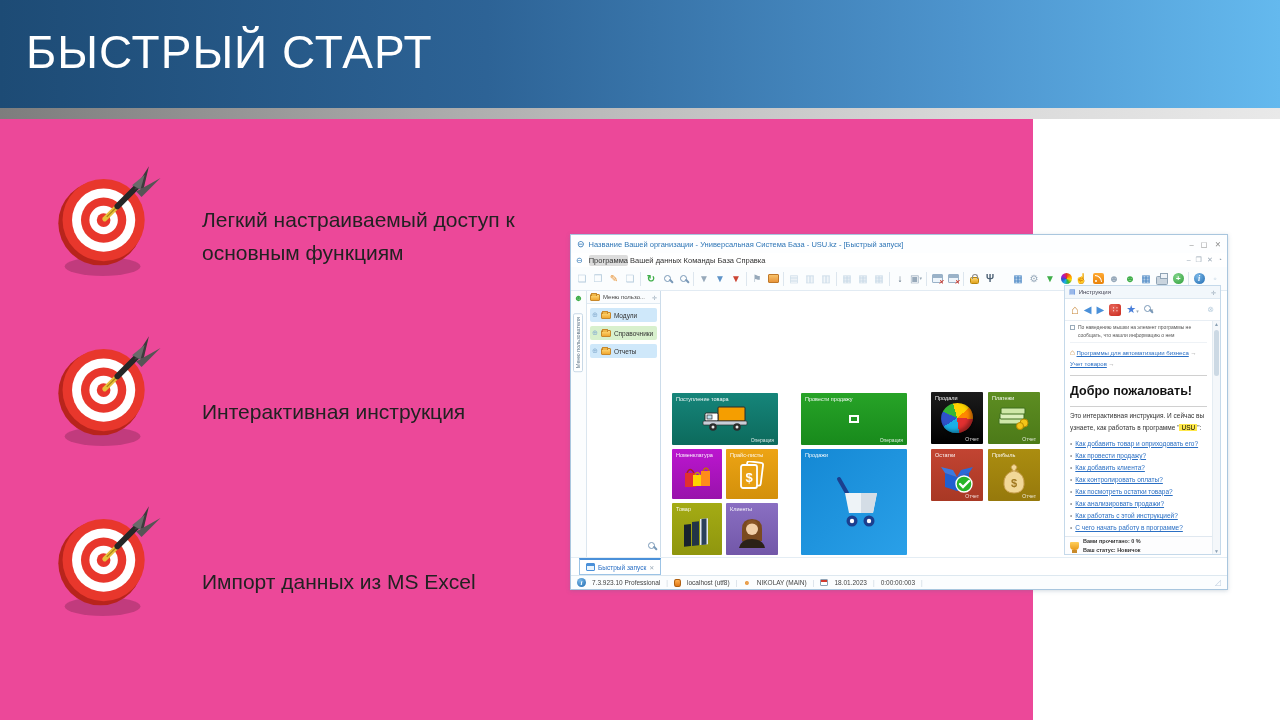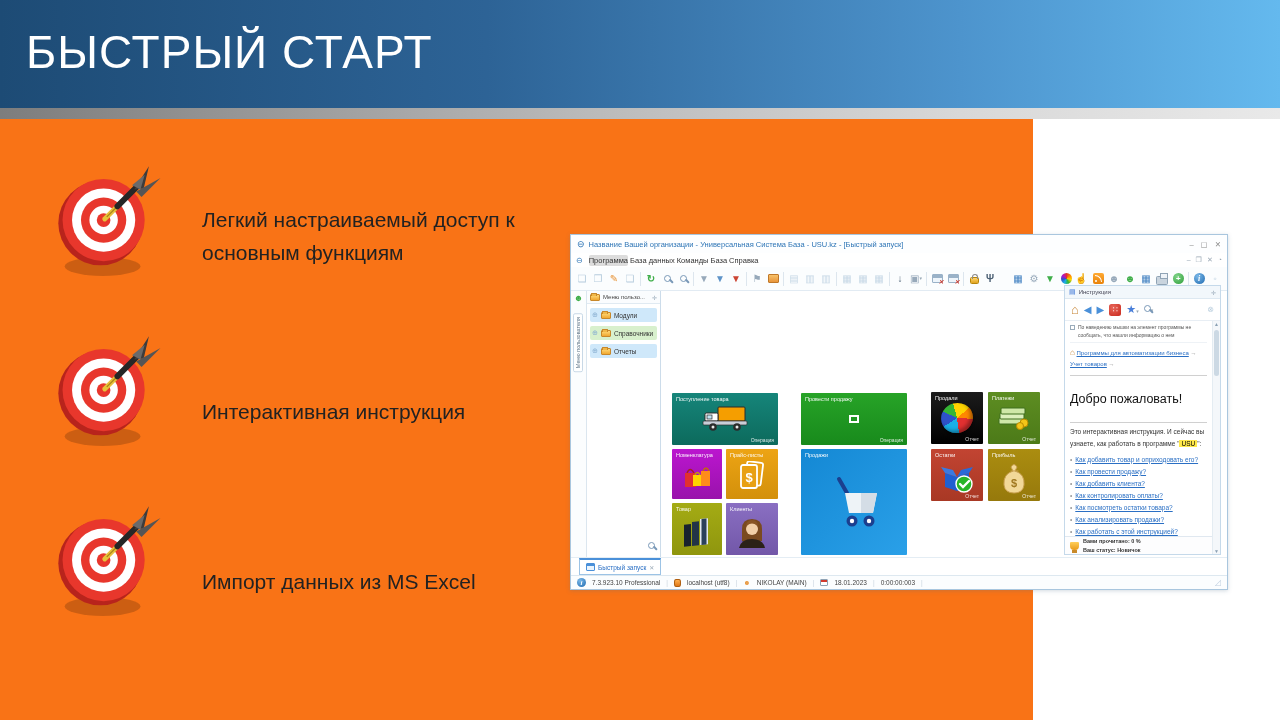--- a/index.html
+++ b/index.html
@@ -1,18 +1,18 @@
 <!DOCTYPE html>
 <html><head>
 <meta charset="utf-8">
 <style>
   * { margin:0; padding:0; box-sizing:border-box; }
   html,body { width:1280px; height:720px; }
   body { font-family:"Liberation Sans", sans-serif; background:#fff; overflow:hidden; }
-  .slide { position:relative; width:1033px; height:720px; background:#f97316; }
+  .slide { position:relative; width:1033px; height:720px; background:#ec4899; }
 
   
   .hdr { position:absolute; left:0; top:0; width:1280px; height:108px;
          background:linear-gradient(90deg,#1d4b75 0%,#2d6396 38%,#4d94cd 75%,#64b9ee 100%); }
   .hdr h1 { position:absolute; left:26px; top:50%; transform:translateY(-54%);
             color:#fff; font-size:46px; font-weight:400; letter-spacing:1px; }
   .hdr-bar { position:absolute; left:0; top:108px; width:1280px; height:11px;
              background:linear-gradient(90deg,#7d7d7d 0%,#b9b9b9 45%,#d8d8d8 75%,#e9e9e9 100%); }
 
   
@@ -129,21 +129,21 @@
   .star { color:#4a7fd9; font-size:11px; }
   .dd { color:#98a8b5; font-size:5px; }
   .ip-body { position:absolute; left:0; right:8px; top:35px; bottom:0; padding:3px 5px 0 5px; overflow:hidden; }
   .chkrow { display:flex; gap:3px; align-items:flex-start; padding-bottom:3px; border-bottom:1px solid #eef2f6; }
   .chk { width:5px; height:5px; border:1px solid #9aabba; background:#fff; flex:0 0 5px; margin-top:1px; }
   .chktext { font-size:5px; color:#555; line-height:1.5; }
   .crumbs { padding:4px 0 3px 0; font-size:6px; line-height:1.6; }
   .crumbs a { color:#2a6fc4; text-decoration:underline; }
   .crumb-arrow { color:#888; }
   .ihr { border:none; border-top:1px solid #d0d0d0; margin:3px 0; }
-  .welcome { font-size:12.5px; font-weight:normal; color:#111; margin:16px 0; }
+  .welcome { font-size:12.5px; font-weight:bold; color:#111; margin:8px 0; }
   .intro { font-size:6.5px; line-height:1.8; color:#333; margin:3px 0 4px 0; }
   .intro mark { background:#ffe84a; padding:0 2px; }
   .ilinks { list-style:none; }
   .ilinks li { font-size:6.5px; line-height:1.85; }
   .ilinks li::before { content:"•"; color:#999; margin-right:3px; }
   .ilinks a { color:#2a6fc4; text-decoration:underline; }
   .ip-foot { position:absolute; left:0; right:0; bottom:0; height:18px; border-top:1px solid #e0e8f0;
              display:flex; align-items:center; gap:4px; padding:0 5px; background:#fdfdfe; }
   .cup { width:9px; height:8px; background:linear-gradient(#ffcf5a,#e89a1a); border-radius:1px 1px 4px 4px; position:relative; flex:0 0 9px; }
   .cup::after { content:""; position:absolute; left:2px; bottom:-3px; width:5px; height:3px; background:#c88a2a; }
@@ -226,21 +226,21 @@
       <span class="winctl">
         <span>‒</span>
         <span>▢</span>
         <span>✕</span>
       </span>
     </div>
 
     <div class="menubar">
       <span class="app-logo" style="font-size:8px">⊖</span>
       <span class="menu-item sel">Программа</span>
-      <span class="menu-item">База данных</span>
+      <span class="menu-item">Вашей данных</span>
       <span class="menu-item">Команды</span>
       <span class="menu-item">База</span>
       <span class="menu-item">Справка</span>
       <span class="mdictl">
         <span>‒</span>
         <span>❐</span>
         <span>✕</span>
         <span>◔</span>
       </span>
     </div>

